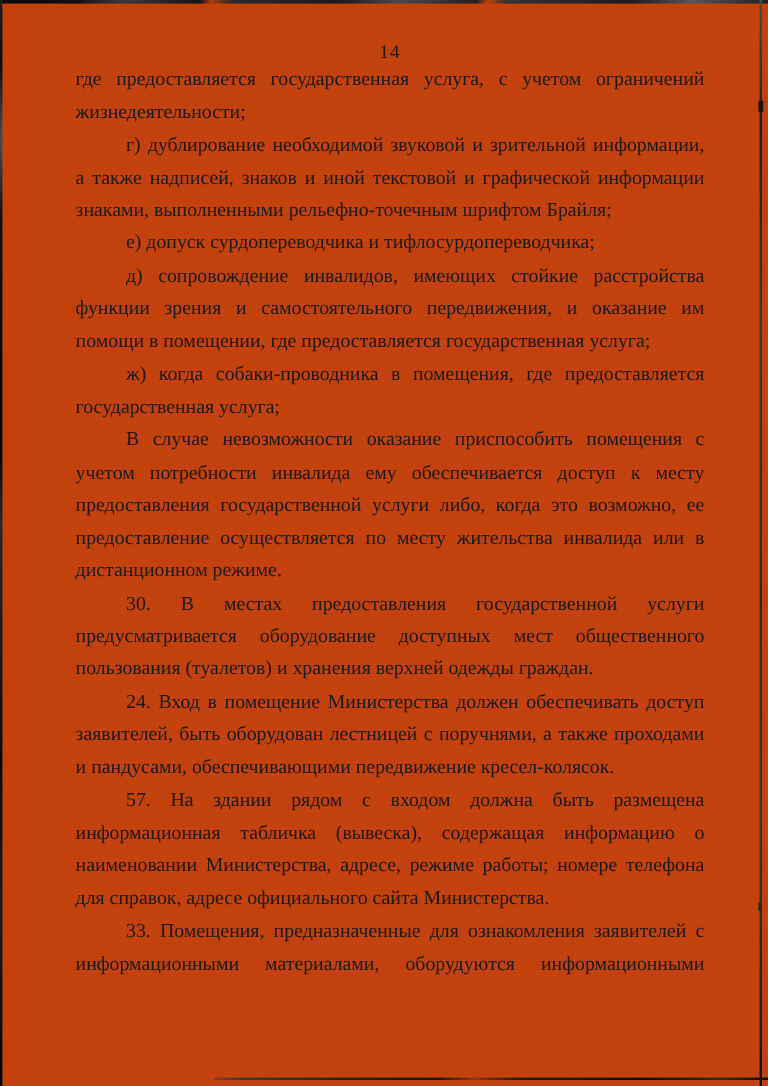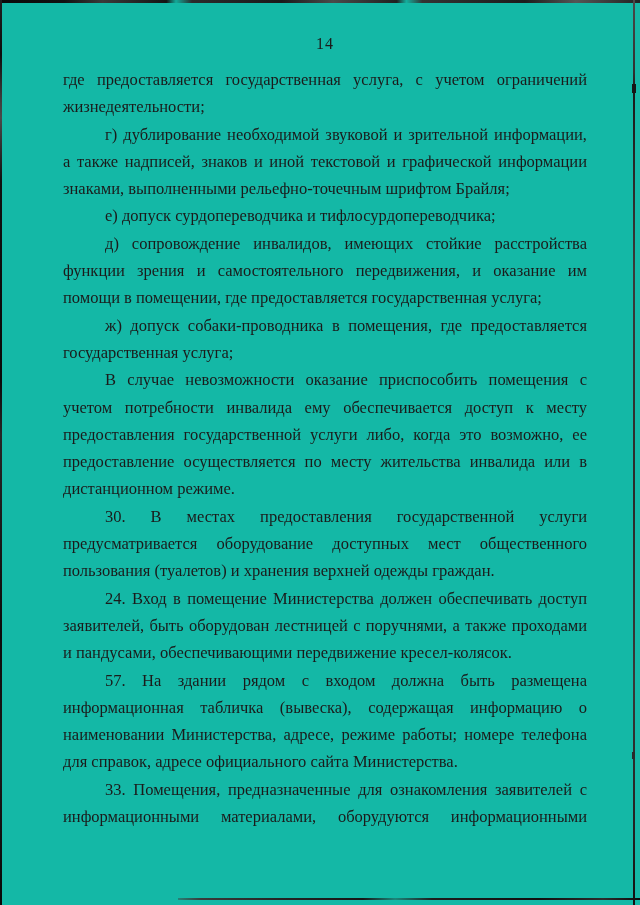--- a/index.html
+++ b/index.html
@@ -4,21 +4,21 @@
 <style>
   html, body {
     margin: 0;
     padding: 0;
     background: #ffffff;
   }
   .sheet {
     position: relative;
     width: 640px;
     height: 905px;
-    background: #14b8a6;
+    background: #c2410c;
     overflow: hidden;
     font-family: "Liberation Serif", "DejaVu Serif", serif;
     color: #1b1b1b;
   }
   
   .edge-top {
     position: absolute;
     top: 0; left: 0;
     width: 640px; height: 3px;
     background: linear-gradient(90deg,
@@ -65,21 +65,21 @@
   .pageno {
     position: absolute;
     top: 35px; left: 63px;
     width: 524px;
     text-align: center;
     font-size: 16px;
     letter-spacing: 1px;
   }
   .text-col {
     position: absolute;
-    top: 66px; left: 63px;
+    top: 52px; left: 63px;
     width: 524px;
     font-size: 16.5px;
     line-height: 27.3px;
     text-align: justify;
   }
   .para { margin: 0; }
   .indent { text-indent: 42px; }
   .justify-last { text-align-last: justify; }
 </style>
 </head>
@@ -94,21 +94,21 @@
   <div class="edge-blob-a"></div>
   <div class="edge-blob-b"></div>
 
   <div class="pageno">14</div>
 
   <div class="text-col">
     <p class="para">где предоставляется государственная услуга, с учетом ограничений жизнедеятельности;</p>
     <p class="para indent">г)  дублирование необходимой звуковой и зрительной информации, а также надписей, знаков и иной текстовой и графической информации знаками, выполненными рельефно-точечным шрифтом Брайля;</p>
     <p class="para indent">е)  допуск сурдопереводчика и тифлосурдопереводчика;</p>
     <p class="para indent">д)  сопровождение инвалидов, имеющих стойкие расстройства функции зрения и самостоятельного передвижения, и оказание им помощи в помещении, где предоставляется государственная услуга;</p>
-    <p class="para indent">ж)  допуск собаки-проводника в помещения, где предоставляется государственная услуга;</p>
+    <p class="para indent">ж)  когда собаки-проводника в помещения, где предоставляется государственная услуга;</p>
     <p class="para indent">В случае невозможности оказание приспособить помещения с учетом потребности инвалида ему обеспечивается доступ к месту предоставления государственной услуги либо, когда это возможно, ее предоставление осуществляется по месту жительства инвалида или в дистанционном режиме.</p>
     <p class="para indent">30. В местах предоставления государственной услуги предусматривается оборудование доступных мест общественного пользования (туалетов) и хранения верхней одежды граждан.</p>
     <p class="para indent">24. Вход в помещение Министерства должен обеспечивать доступ заявителей, быть оборудован лестницей с поручнями, а также проходами и пандусами, обеспечивающими передвижение кресел-колясок.</p>
     <p class="para indent">57. На здании рядом с входом должна быть размещена информационная табличка (вывеска), содержащая информацию о наименовании Министерства, адресе, режиме работы; номере телефона для справок, адресе официального сайта Министерства.</p>
     <p class="para indent justify-last">33. Помещения, предназначенные для ознакомления заявителей с информационными материалами, оборудуются информационными</p>
   </div>
 
 </div>
 
 </body></html>

